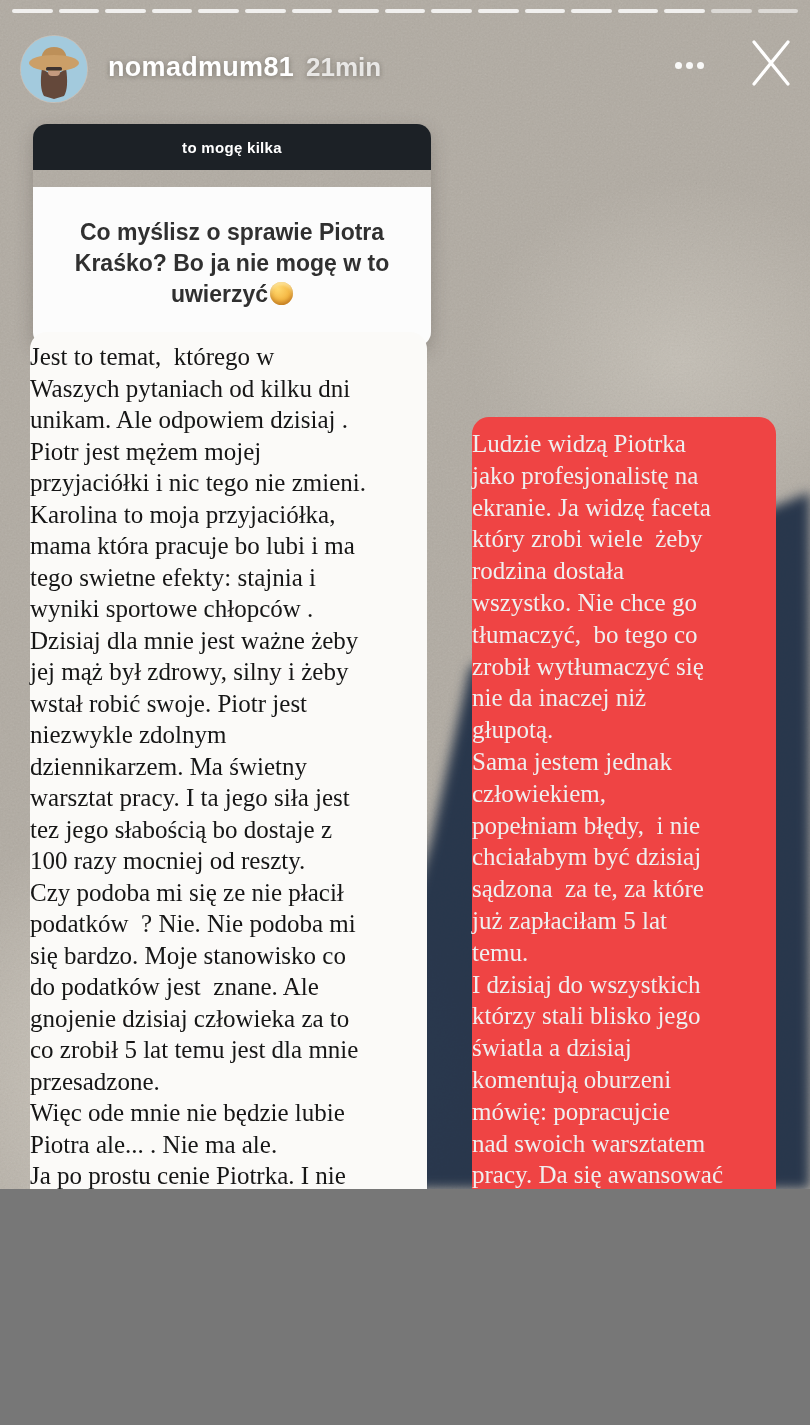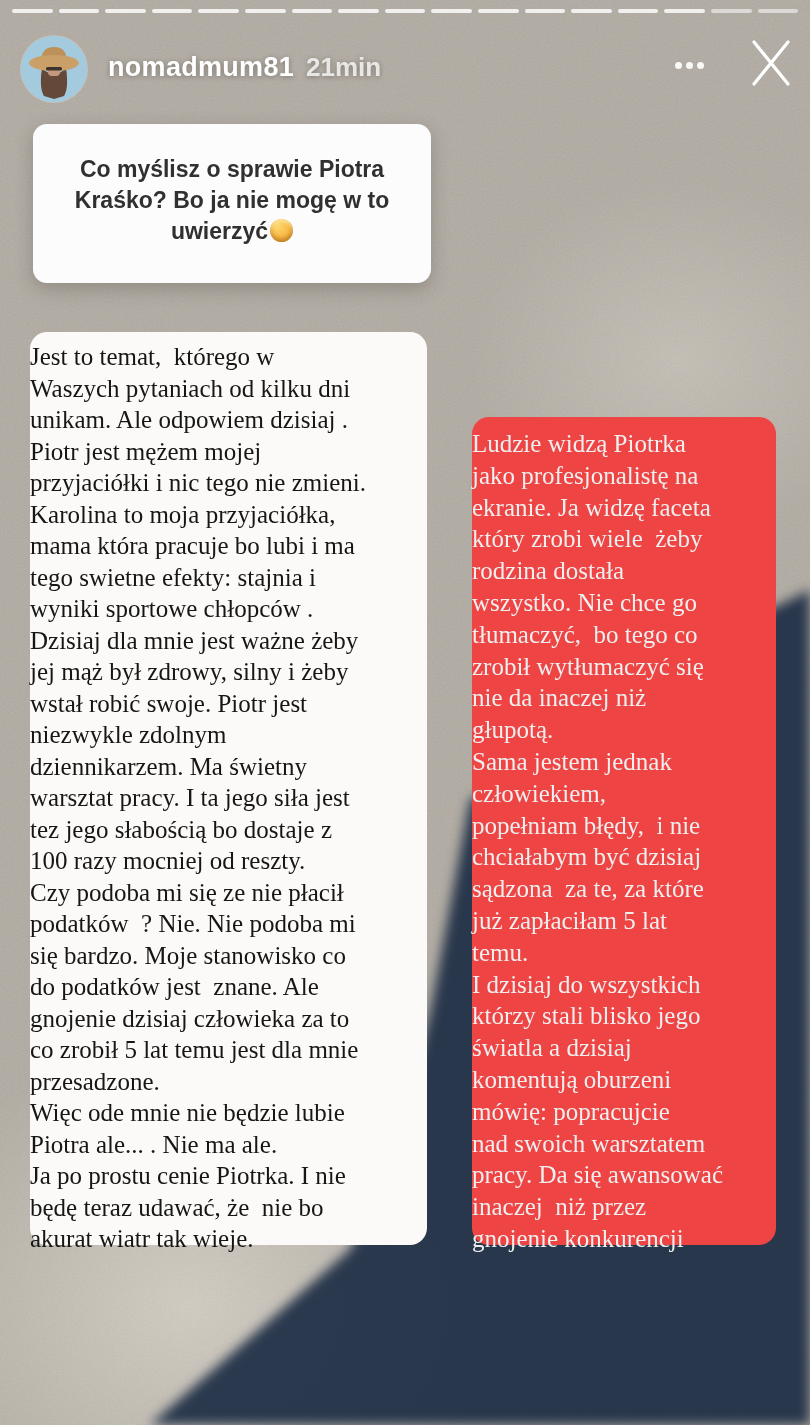--- a/index.html
+++ b/index.html
@@ -1,18 +1,18 @@
 <!DOCTYPE html>
 <html><head>
 <meta charset="utf-8">
 <style>
   html,body{margin:0;padding:0;}
   body{font-family:"Liberation Sans", sans-serif;background:#777;}
   .stage{
-    position:relative;width:810px;height:1425px;margin:0 auto;
+    position:relative;width:810px;height:1189px;margin:0 auto;
     background:#b1aba2;overflow:hidden;
   }
   
   .bg-light-patch{
     position:absolute;left:-120px;bottom:-140px;width:620px;height:520px;
     background:radial-gradient(closest-side, rgba(236,231,220,.55), rgba(236,231,220,0));
     z-index:0;
   }
   .bg-light-patch2{
     position:absolute;right:-80px;top:180px;width:420px;height:360px;
@@ -56,21 +56,21 @@
     box-shadow:0 6px 18px rgba(50,45,38,.25);
   }
   .sticker-header{
     background:#1c2126;color:#fff;text-align:center;
     font-size:15px;font-weight:700;letter-spacing:.3px;
     padding:15px 10px 14px;
   }
   .sticker-body{
     background:#fcfcfc;color:#303030;text-align:center;
     font-size:23px;font-weight:600;line-height:31px;
-    padding:30px 18px 36px;white-space:pre-wrap;
+    padding:30px 18px 36px;white-space:pre-wrap;margin-top:17px;
   }
   .emoji-disc{
     display:inline-block;width:23px;height:23px;border-radius:50%;vertical-align:-3px;margin-left:2px;
     background:radial-gradient(circle at 35% 30%, #ffd970 0%, #f5b844 55%, #d98f2b 100%);
     box-shadow:inset 0 -3px 4px rgba(150,80,10,.45), inset 0 3px 3px rgba(255,240,180,.7);
   }
 
   
   .text-block{white-space:pre-wrap;text-align:left;font-family:"Liberation Serif", serif;border-radius:17px;}
   .left-block{
@@ -150,20 +150,21 @@
       </div>
       <div class="close-btn">
         <svg viewBox="0 0 46 50">
           <line x1="6" y1="4" x2="40" y2="46" stroke="#fff" stroke-width="3.2" stroke-linecap="round"></line>
           <line x1="40" y1="4" x2="6" y2="46" stroke="#fff" stroke-width="3.2" stroke-linecap="round"></line>
         </svg>
       </div>
     </div>
 
     <div class="sticker">
+      <div class="sticker-header">to mogę kilka</div>
       <div class="sticker-body"><span>Co myślisz o sprawie Piotra
 Kraśko? Bo ja nie mogę w to
 uwierzyć</span><span class="emoji-disc"></span></div>
     </div>
 
     <div class="text-block left-block">Jest to temat,  którego w
 Waszych pytaniach od kilku dni
 unikam. Ale odpowiem dzisiaj .
 Piotr jest mężem mojej
 przyjaciółki i nic tego nie zmieni.

